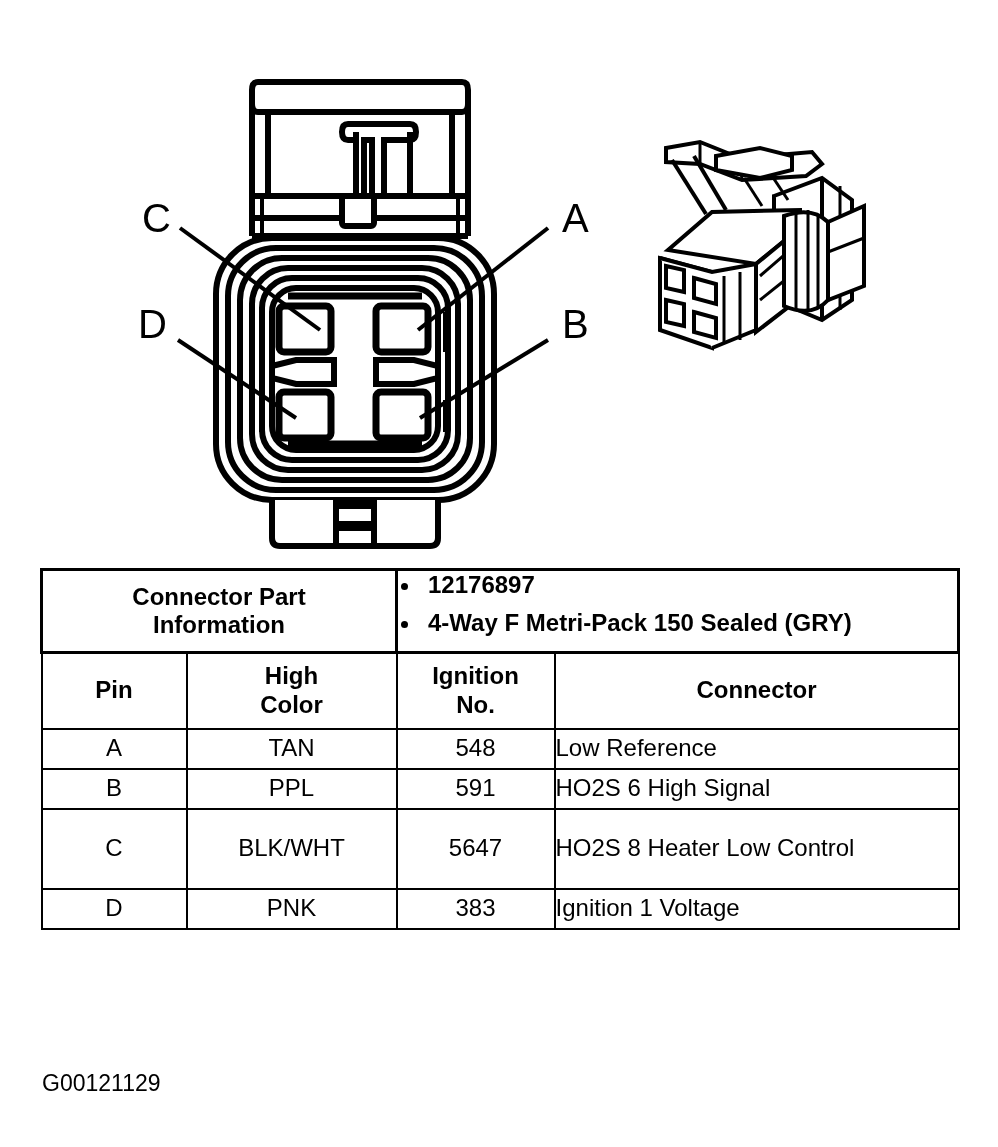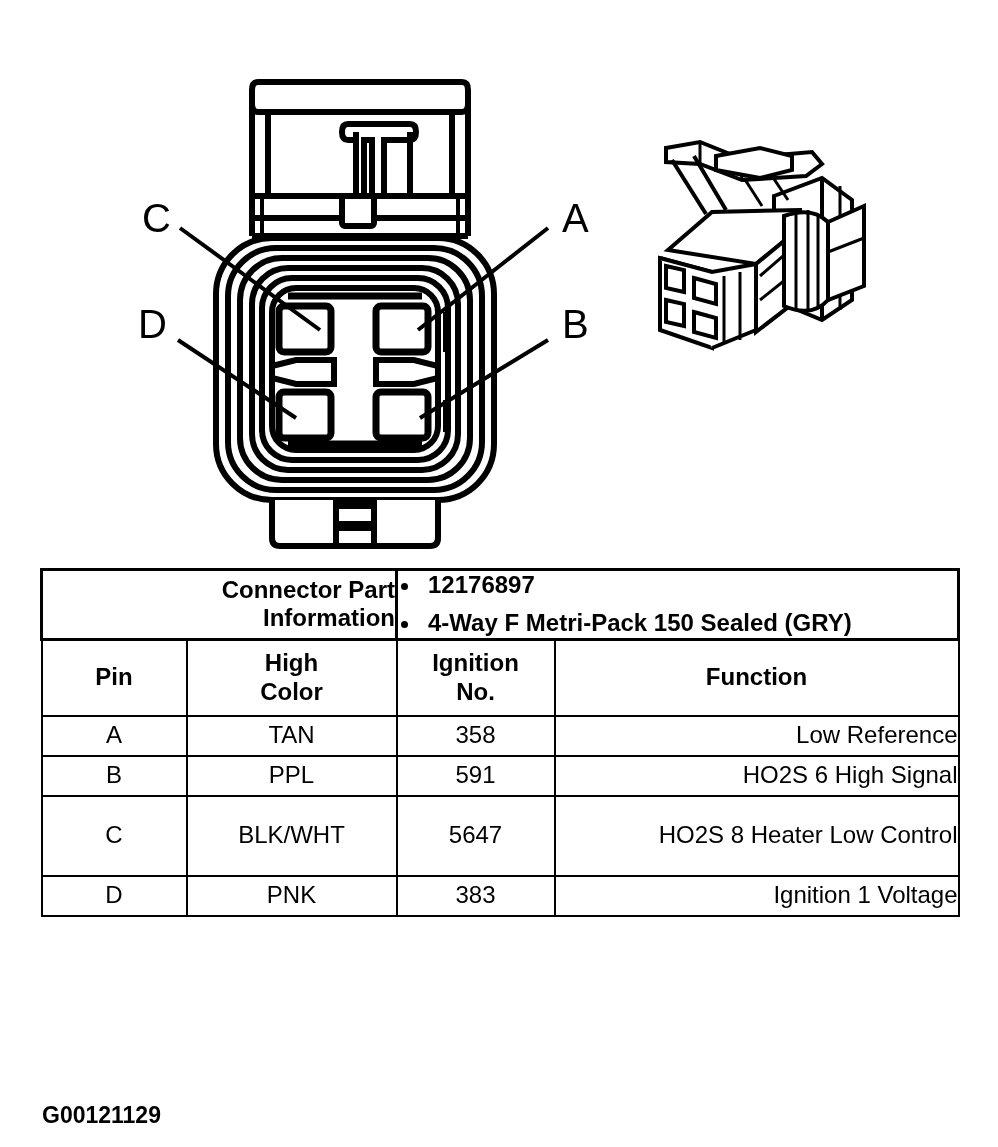--- a/index.html
+++ b/index.html
@@ -50,81 +50,80 @@
     padding: 0;
     vertical-align: middle;
     font-size: 24px;
     line-height: 1.18;
   }
   #conn-table .outer-thick {
     border-width: 3px;
   }
 
   .cpi-label {
-    text-align: right;
+    text-align: center;
     font-weight: bold;
     font-size: 25px;
     padding: 10px 6px;
   }
   .cpi-values {
     padding: 10px 6px 12px 26px;
     font-weight: bold;
     font-size: 25px;
   }
   .cpi-values ul {
     margin: 0;
     padding: 0 0 0 24px;
     list-style: disc;
     border-radius: 14px;
   }
   .cpi-values li {
     margin: 0 0 10px 0;
     padding-left: 6px;
   }
   .cpi-values li:last-child {
-    margin-bottom: 0;
+    margin-bottom: 13px;
   }
 
   th.hdr, td.hdr {
     text-align: center;
     font-weight: bold;
     font-size: 25px;
     padding: 8px 4px;
     height: 74px;
   }
   .hdr-stack {
     display: block;
   }
 
   td.c-pin, td.c-wire, td.c-ckt {
     text-align: center;
     padding: 7px 4px;
   }
   td.c-func {
-    text-align: right;
+    text-align: left;
     padding: 7px 4px 7px 10px;
   }
   .row-tall td { height: 78px; }
   .row-norm td { height: 38px; }
 
   
   col.col-pin  { width: 145px; }
   col.col-wire { width: 210px; }
   col.col-ckt  { width: 158px; }
   col.col-func { width: 404px; }
 
   
   #figure-id {
     position: absolute;
     left: 42px;
-    top: 1102px;
+    top: 1070px;
     font-size: 23px;
     font-family: "Liberation Sans", sans-serif;
     color: #000;
-    font-weight: bold;
   }
 
   .cavity-letter {
     font-family: "Liberation Sans", sans-serif;
     font-size: 40px;
     font-weight: 400;
   }
 </style>
 </head>
 <body>
@@ -305,27 +304,27 @@
       <tr>
         <td class="hdr">Pin</td>
         <td class="hdr">
           <span class="hdr-stack">High</span>
           <span class="hdr-stack">Color</span>
         </td>
         <td class="hdr">
           <span class="hdr-stack">Ignition</span>
           <span class="hdr-stack">No.</span>
         </td>
-        <td class="hdr">Function</td>
+        <td class="hdr">Connector</td>
       </tr>
 
       <tr class="row-norm">
         <td class="c-pin">A</td>
         <td class="c-wire">TAN</td>
-        <td class="c-ckt">358</td>
+        <td class="c-ckt">548</td>
         <td class="c-func">Low Reference</td>
       </tr>
 
       <tr class="row-norm">
         <td class="c-pin">B</td>
         <td class="c-wire">PPL</td>
         <td class="c-ckt">591</td>
         <td class="c-func">HO2S 6 High Signal</td>
       </tr>
 

